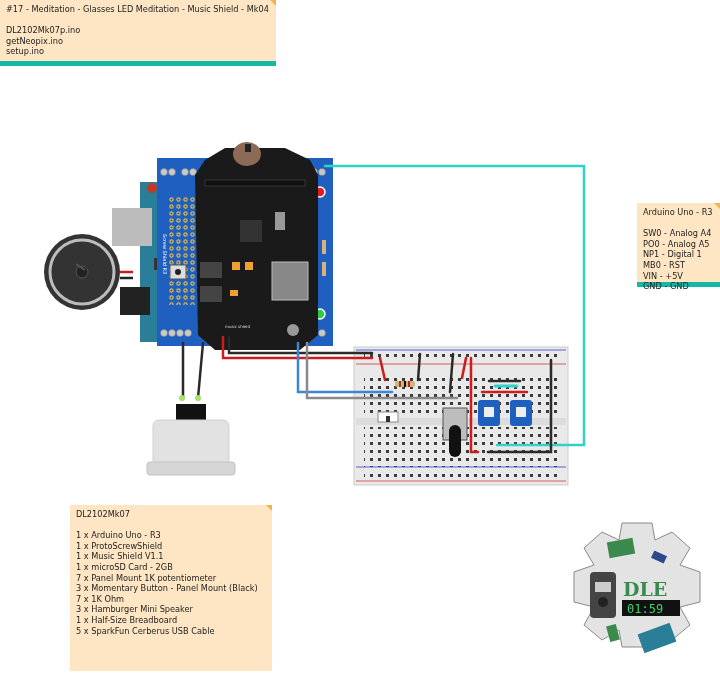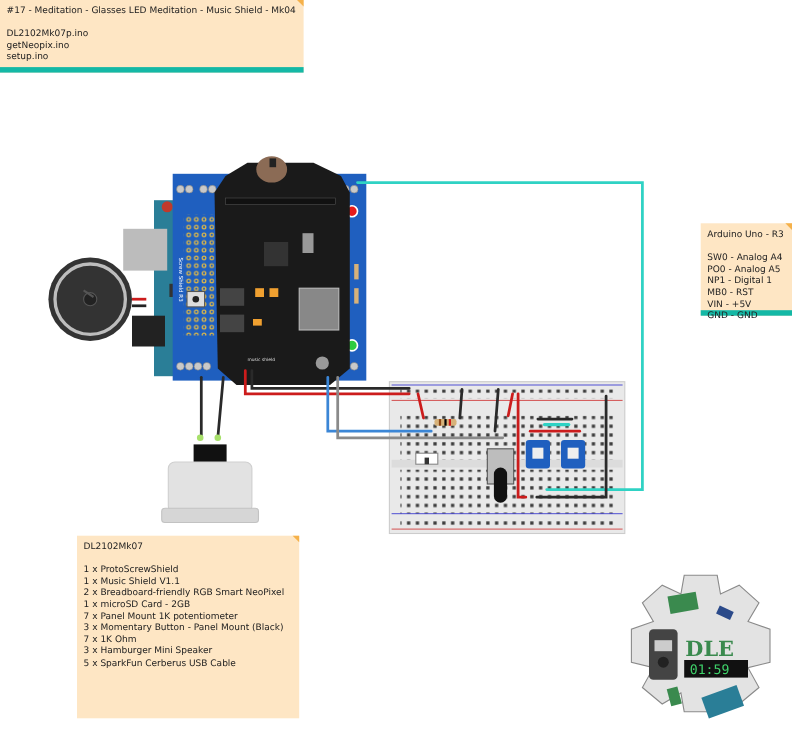--- a/index.html
+++ b/index.html
@@ -6,21 +6,21 @@
   body { width:720px; height:683px; position:relative; overflow:hidden;
          font-family:"DejaVu Sans", sans-serif; }
   .note { position:absolute; background:#fee6c4; border-bottom:5px solid #14b8a6;
           font-size:8.2px; line-height:10.6px; color:#222; box-sizing:border-box; padding:4px 6px; }
   .note .fold { position:absolute; right:0; top:0; width:0; height:0;
                 border-left:6px solid transparent; border-top:6px solid #f5b14a; }
   .note .gap { height:10.6px; }
   .note div.line { white-space:nowrap; }
   #title-note { left:0; top:0; width:276px; height:66px; }
   #pin-note { left:637px; top:203px; width:83px; height:84px; }
-  #bom-note { left:70px; top:487px; width:202px; height:166px; border-bottom:0; }
+  #bom-note { left:70px; top:505px; width:202px; height:166px; border-bottom:0; }
   svg#circuit { position:absolute; left:0; top:0; }
 </style>
 </head>
 <body>
 
 <div class="note" id="title-note">
   <span class="fold"></span>
   <div class="line">#17 - Meditation - Glasses LED Meditation - Music Shield - Mk04</div>
   <div class="gap"></div>
   <div class="line">DL2102Mk07p.ino</div>
@@ -37,28 +37,29 @@
   <div class="line">NP1 - Digital 1</div>
   <div class="line">MB0 - RST</div>
   <div class="line">VIN - +5V</div>
   <div class="line">GND - GND</div>
 </div>
 
 <div class="note" id="bom-note">
   <span class="fold"></span>
   <div class="line">DL2102Mk07</div>
   <div class="gap"></div>
+  <div class="line">1 x Arduino Uno - R3</div>
   <div class="line">1 x ProtoScrewShield</div>
   <div class="line">1 x Music Shield V1.1</div>
-  <div class="line">2 x Breadboard-friendly RGB Smart NeoPixel</div>
   <div class="line">1 x microSD Card - 2GB</div>
   <div class="line">7 x Panel Mount 1K potentiometer</div>
   <div class="line">3 x Momentary Button - Panel Mount (Black)</div>
   <div class="line">7 x 1K Ohm</div>
   <div class="line">3 x Hamburger Mini Speaker</div>
+  <div class="line">1 x Half-Size Breadboard</div>
   <div class="line">5 x SparkFun Cerberus USB Cable</div>
 </div>
 
 <svg id="circuit" width="720" height="683" viewBox="0 0 720 683">
   <defs>
     <pattern id="holes" width="8" height="8" patternUnits="userSpaceOnUse">
       <rect x="2" y="2" width="3" height="3" fill="#3c3c3c"></rect>
     </pattern>
     <pattern id="proto" width="7" height="7" patternUnits="userSpaceOnUse">
       <circle cx="3.5" cy="3.5" r="2.2" fill="#d9b54a"></circle>

